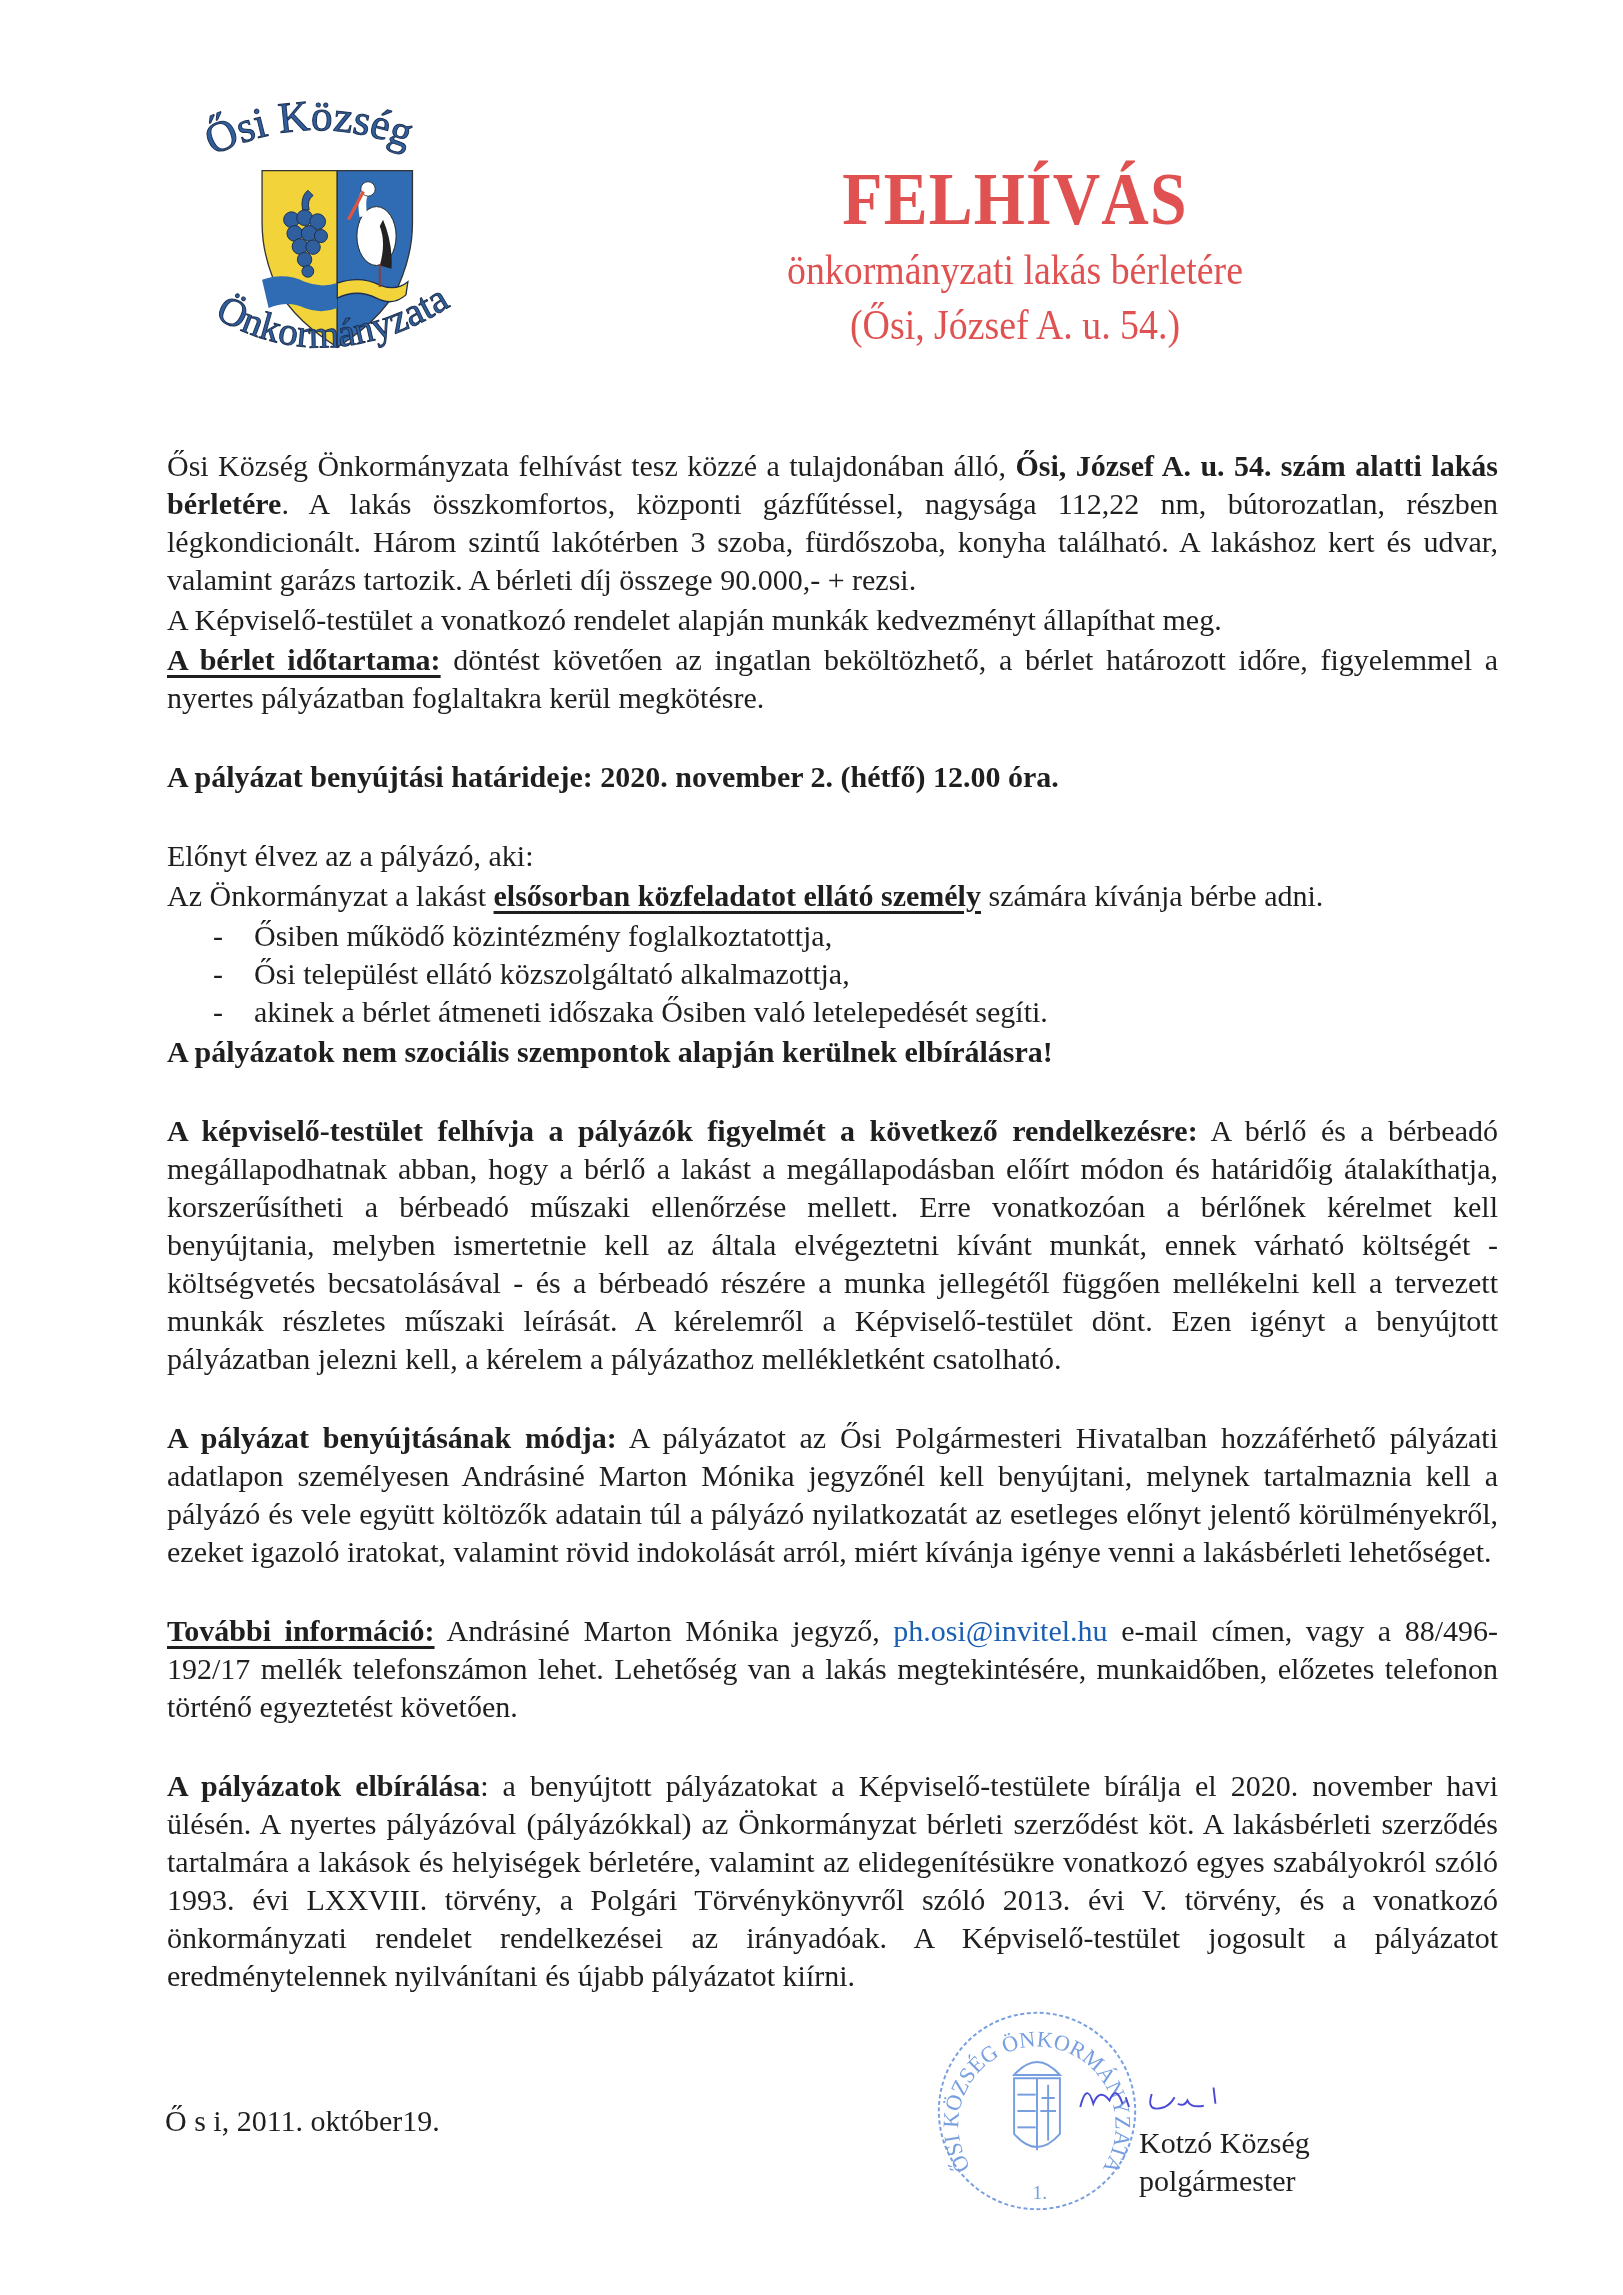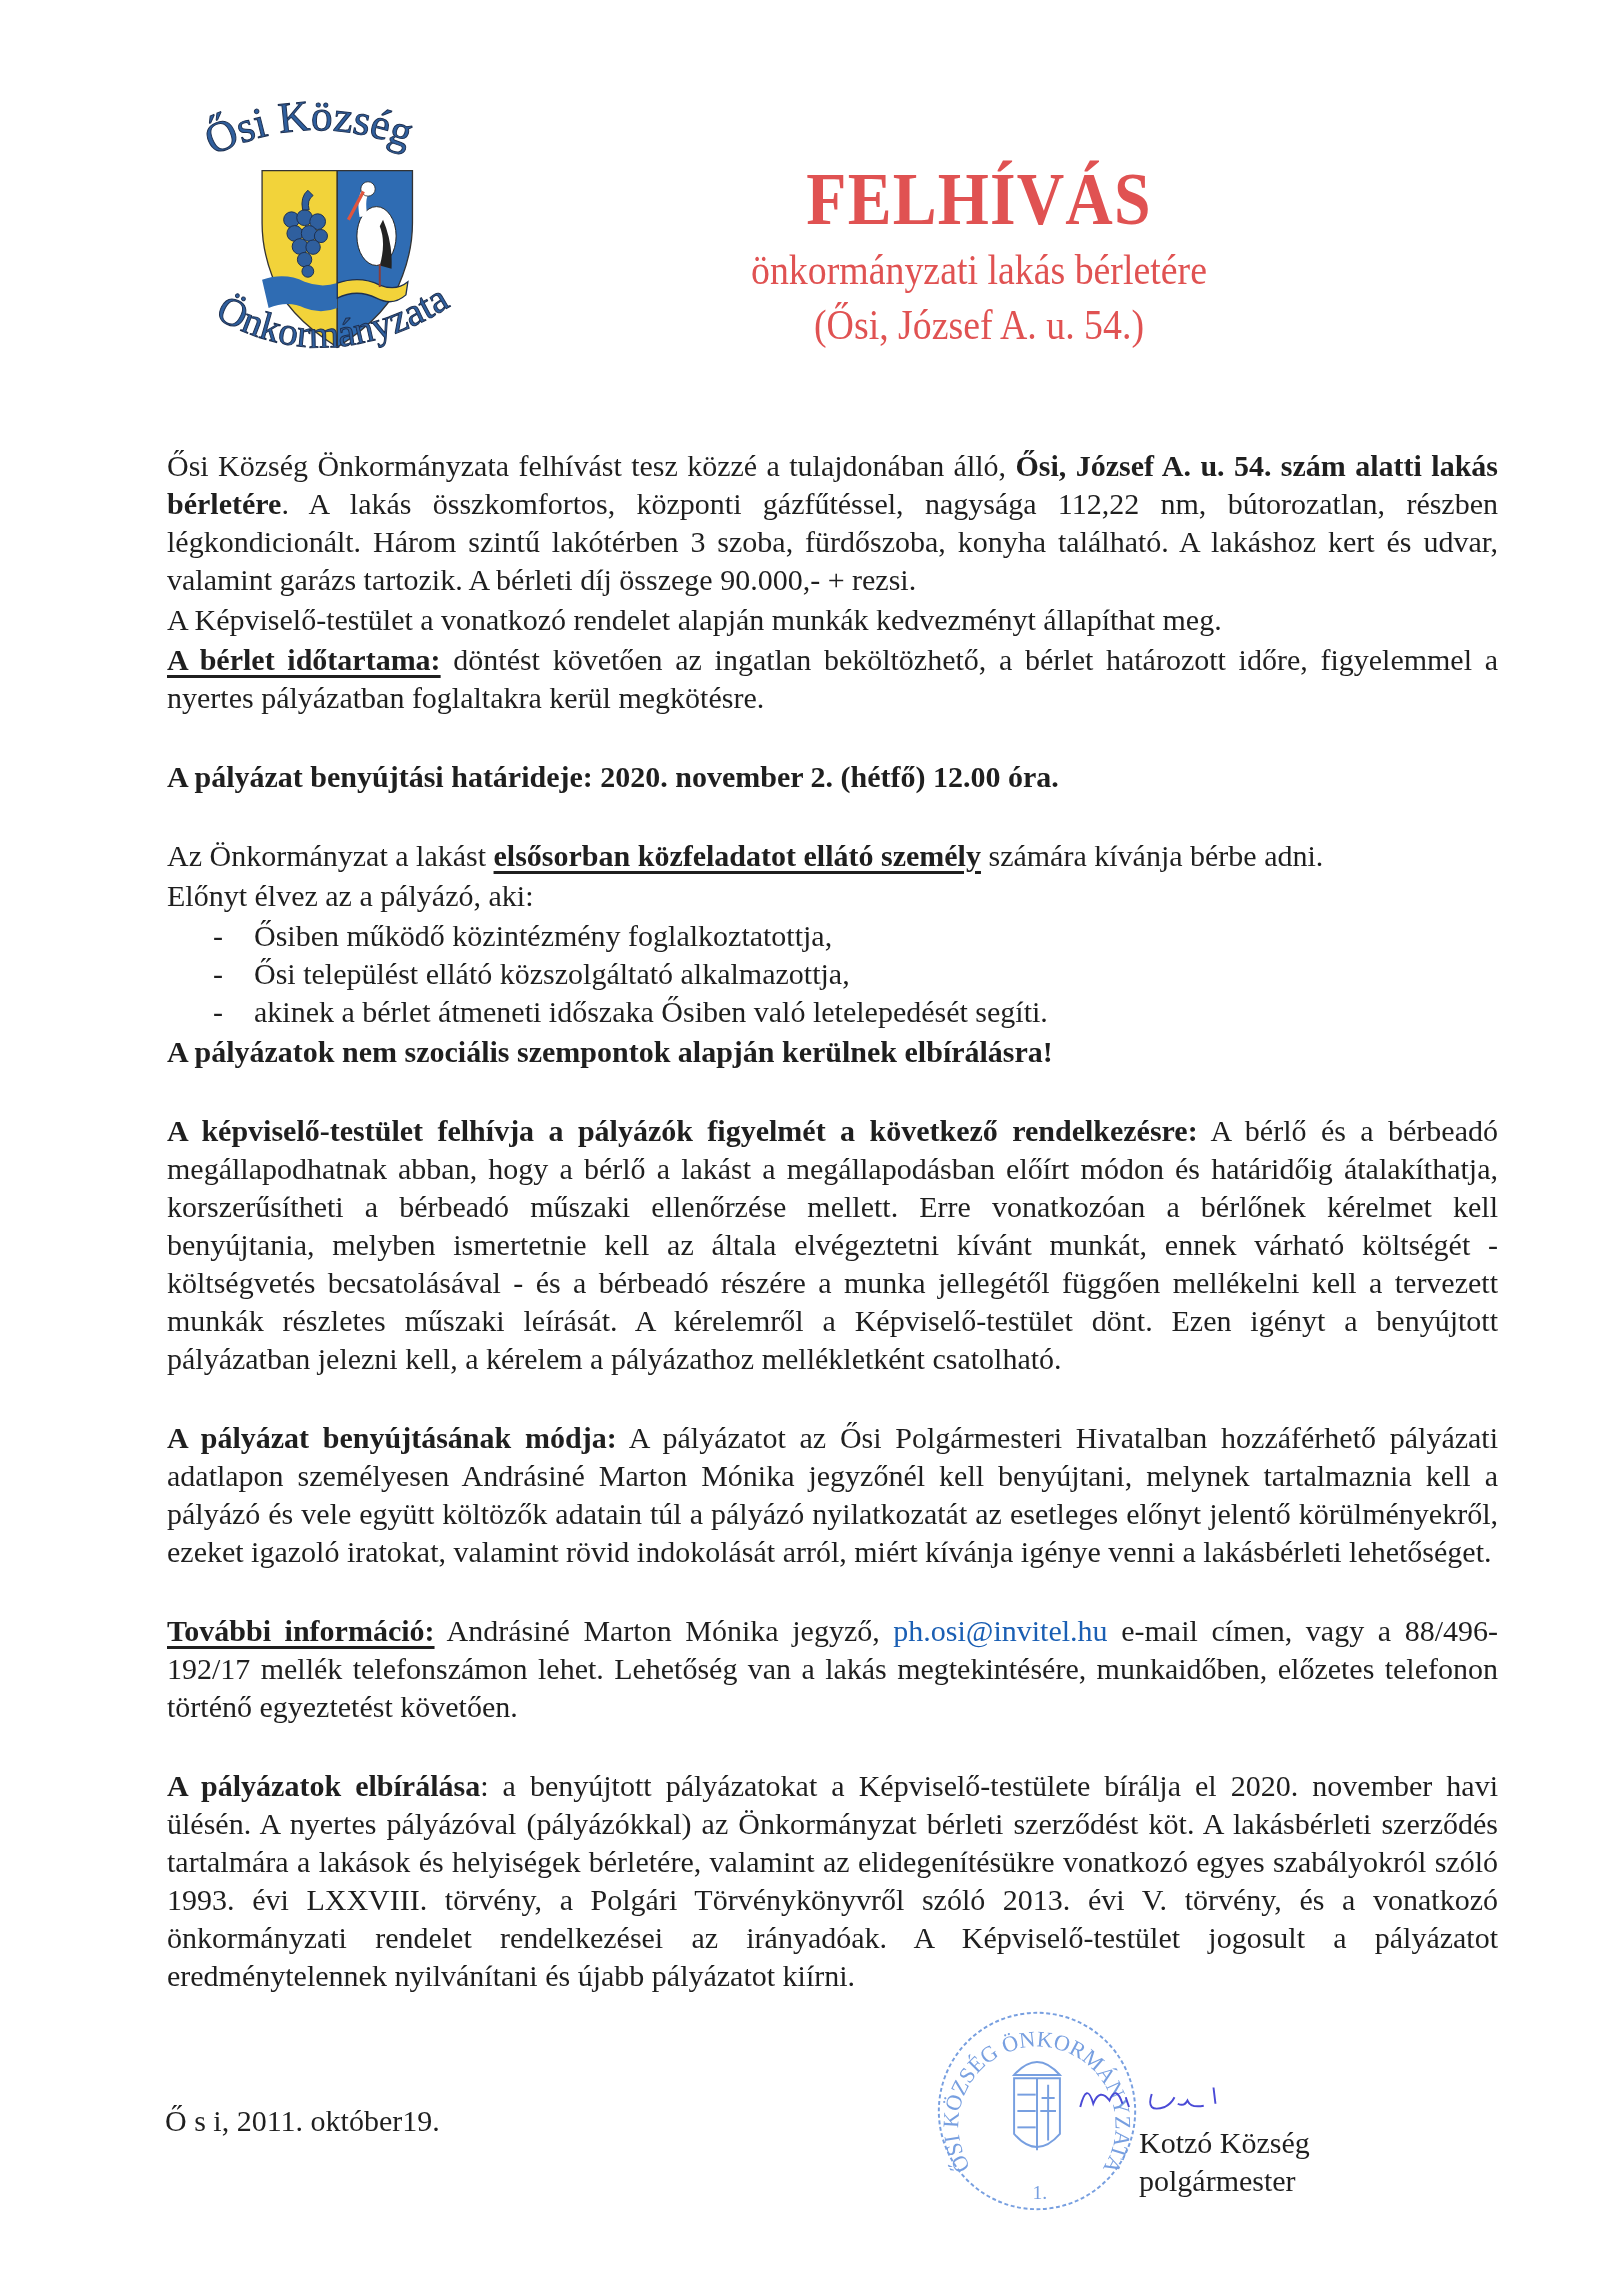--- a/index.html
+++ b/index.html
@@ -6,21 +6,21 @@
   body {
     width: 1623px; height: 2295px; position: relative; overflow: hidden;
     font-family: "Liberation Serif", "DejaVu Serif", serif;
     color: #1f1f1f;
   }
   .crest {
     position: absolute; left: 164px; top: 79px; width: 340px; height: 301px;
   }
   .crest svg { width: 100%; height: 100%; }
   .title-block {
-    position: absolute; left: 619px; top: 157px; width: 720px; text-align: center;
+    position: absolute; left: 655px; top: 157px; width: 720px; text-align: center;
     color: #e05252;
   }
   .title-main {
     font-size: 73px; font-weight: bold; letter-spacing: 1.3px; line-height: 85px;
     transform: scaleX(0.9); transform-origin: center;
   }
   .title-sub { font-size: 43px; line-height: 55px; transform: scaleX(0.88); transform-origin: center; }
 
   .body-text {
     position: absolute; left: 165px; top: 445px; width: 1335px;
@@ -99,24 +99,24 @@
   <p class="para">
     <span class="b u">A bérlet időtartama:</span><span> döntést követően az ingatlan beköltözhető, a bérlet határozott időre, figyelemmel a nyertes pályázatban foglaltakra kerül megkötésre.</span>
   </p>
 
   <div class="gap"></div>
   <p class="para b">
     <span>A pályázat benyújtási határideje</span><span>: 2020. november 2. (hétfő) 12.00 óra.</span>
   </p>
 
   <div class="gap"></div>
+  <p class="para">Előnyt élvez az a pályázó, aki:</p>
   <p class="para">
     <span>Az Önkormányzat a lakást </span><span class="b u">elsősorban közfeladatot ellátó személy</span><span> számára kívánja bérbe adni.</span>
   </p>
-  <p class="para">Előnyt élvez az a pályázó, aki:</p>
   <ul class="pref">
     <li>Ősiben működő közintézmény foglalkoztatottja,</li>
     <li>Ősi települést ellátó közszolgáltató alkalmazottja,</li>
     <li>akinek a bérlet átmeneti időszaka Ősiben való letelepedését segíti.</li>
   </ul>
   <p class="para b">A pályázatok nem szociális szempontok alapján kerülnek elbírálásra!</p>
 
   <div class="gap"></div>
   <p class="para">
     <span class="b">A képviselő-testület felhívja a pályázók figyelmét a következő rendelkezésre:</span><span> A bérlő és a bérbeadó megállapodhatnak abban, hogy a bérlő a lakást a megállapodásban előírt módon és határidőig átalakíthatja, korszerűsítheti a bérbeadó műszaki ellenőrzése mellett. Erre vonatkozóan a bérlőnek kérelmet kell benyújtania, melyben ismertetnie kell az általa elvégeztetni kívánt munkát, ennek várható költségét - költségvetés becsatolásával - és a bérbeadó részére a munka jellegétől függően mellékelni kell a tervezett munkák részletes műszaki leírását. A kérelemről a Képviselő-testület dönt. Ezen igényt a benyújtott pályázatban jelezni kell, a kérelem a pályázathoz mellékletként csatolható.</span>

